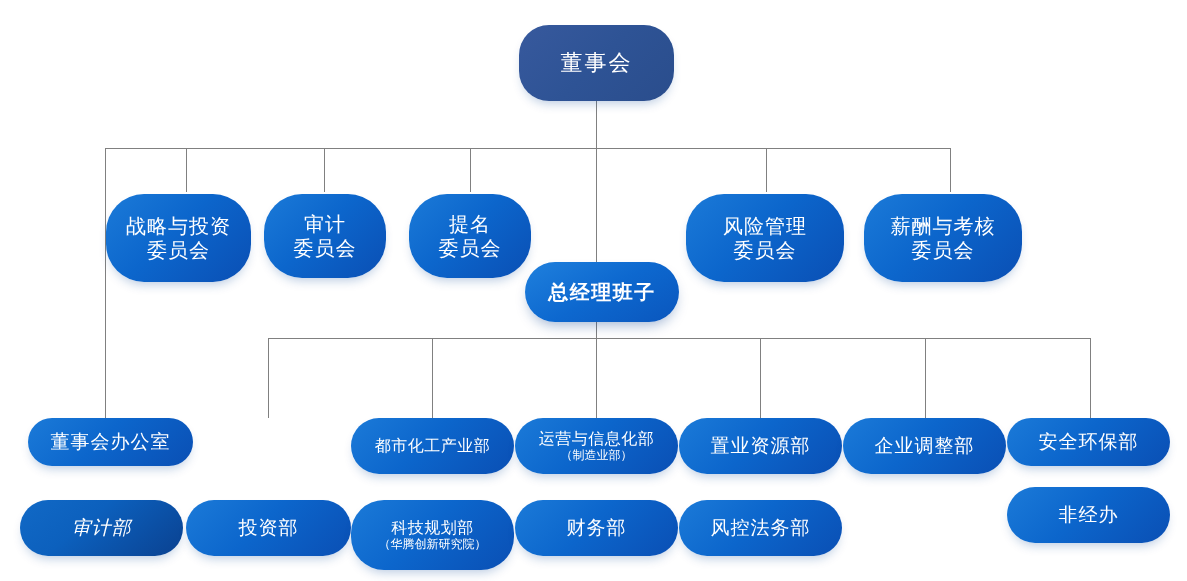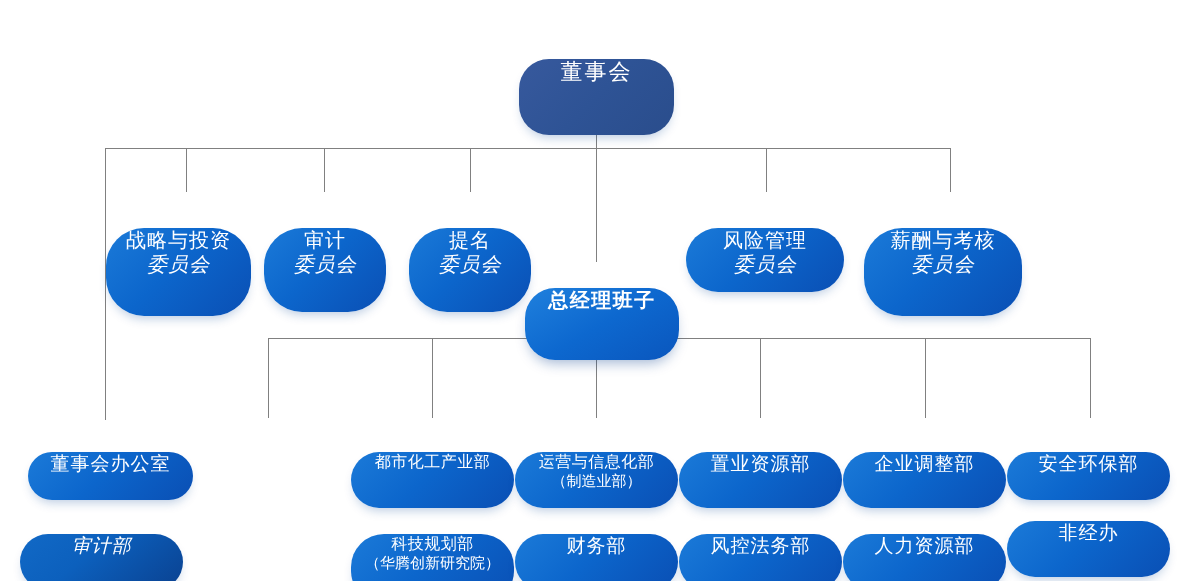--- a/index.html
+++ b/index.html
@@ -25,35 +25,34 @@
   }
   .line-h { height: 1px; }
   .line-v { width: 1px; }
 
   
   .node {
     position: absolute;
     display: flex;
     flex-direction: column;
     align-items: center;
-    justify-content: flex-start;
+    justify-content: center;
     box-sizing: border-box;
     color: #ffffff;
     text-align: center;
     border-radius: 34px;
     background: linear-gradient(135deg, #1b7ad8 0%, #0c66cc 45%, #0a4fb4 100%);
     box-shadow: 0 6px 11px -4px rgba(10, 70, 150, 0.30);
     line-height: 1.22;
     white-space: nowrap;
     letter-spacing: 0.5px;
-    margin-top: 34px;
   }
 
   .node .line1 { display: block; }
-  .node .line2 { display: block; font-style: italic; }
+  .node .line2 { display: block; }
 
   
   .node.root {
     background: linear-gradient(135deg, #37599d 0%, #2e5395 50%, #2a4d8c 100%);
     border-radius: 30px;
     font-size: 22px;
     letter-spacing: 2px;
   }
 
   
@@ -74,21 +73,21 @@
     letter-spacing: 1px;
   }
 
   
   .node.dept {
     font-size: 19px;
     border-radius: 33px;
     letter-spacing: 1px;
   }
   .node.dept.small { font-size: 16px; letter-spacing: 0.5px; }
-  .node.dept .sub { font-size: 15px; letter-spacing: 0; }
+  .node.dept .sub { font-size: 12px; letter-spacing: 0; }
 
   .node.dept.darker {
     background: linear-gradient(140deg, #1169c6 0%, #0c60bd 40%, #0a4190 100%);
   }
 </style>
 </head>
 <body>
 
 <div id="chart">
 
@@ -125,31 +124,31 @@
   <div class="node committee" style="left:264px; top:194px; width:122px; height:84px;">
     <span class="line1">审计</span>
     <span class="line2">委员会</span>
   </div>
 
   <div class="node committee" style="left:409px; top:194px; width:122px; height:84px;">
     <span class="line1">提名</span>
     <span class="line2">委员会</span>
   </div>
 
-  <div class="node committee" style="left:686px; top:194px; width:158px; height:64px;">
+  <div class="node committee" style="left:686px; top:194px; width:158px; height:88px;">
     <span class="line1">风险管理</span>
     <span class="line2">委员会</span>
   </div>
 
   <div class="node committee" style="left:864px; top:194px; width:158px; height:88px;">
     <span class="line1">薪酬与考核</span>
     <span class="line2">委员会</span>
   </div>
 
-  <div class="node gm" style="left:525px; top:254px; width:154px; height:72px;">
+  <div class="node gm" style="left:525px; top:262px; width:154px; height:60px;">
     <span class="line1">总经理班子</span>
   </div>
 
   <div class="node dept" style="left:28px; top:418px; width:165px; height:48px;">
     <span class="line1">董事会办公室</span>
   </div>
 
 
   <div class="node dept small" style="left:351px; top:418px; width:163px; height:56px;">
     <span class="line1">都市化工产业部</span>
@@ -169,35 +168,35 @@
   </div>
 
   <div class="node dept" style="left:1007px; top:418px; width:163px; height:48px;">
     <span class="line1">安全环保部</span>
   </div>
 
   <div class="node dept darker" style="left:20px; top:500px; width:163px; height:56px;font-style:italic;">
     <span class="line1">审计部</span>
   </div>
 
+  <div class="node dept" style="left:186px; top:500px; width:165px; height:56px;">
+    <span class="line1">投资部</span>
+  </div>
 
   <div class="node dept small" style="left:351px; top:500px; width:163px; height:70px;">
     <span class="line1">科技规划部</span>
     <span class="sub">（华腾创新研究院）</span>
   </div>
 
   <div class="node dept" style="left:515px; top:500px; width:163px; height:56px;">
     <span class="line1">财务部</span>
   </div>
 
   <div class="node dept" style="left:679px; top:500px; width:163px; height:56px;">
     <span class="line1">风控法务部</span>
   </div>
 
-  <div class="node dept" style="left:843px; top:500px; width:163px; height:56px;">
-    <span class="line1">人力资源部</span>
-  </div>
 
   <div class="node dept" style="left:1007px; top:487px; width:163px; height:56px;">
     <span class="line1">非经办</span>
   </div>
 
 </div>
 
 </body></html>

